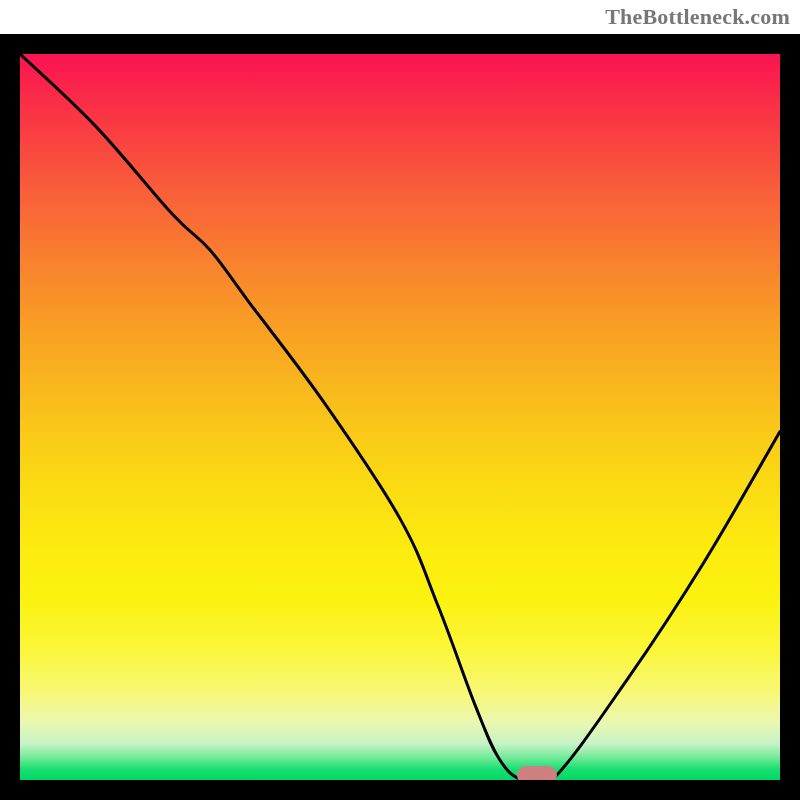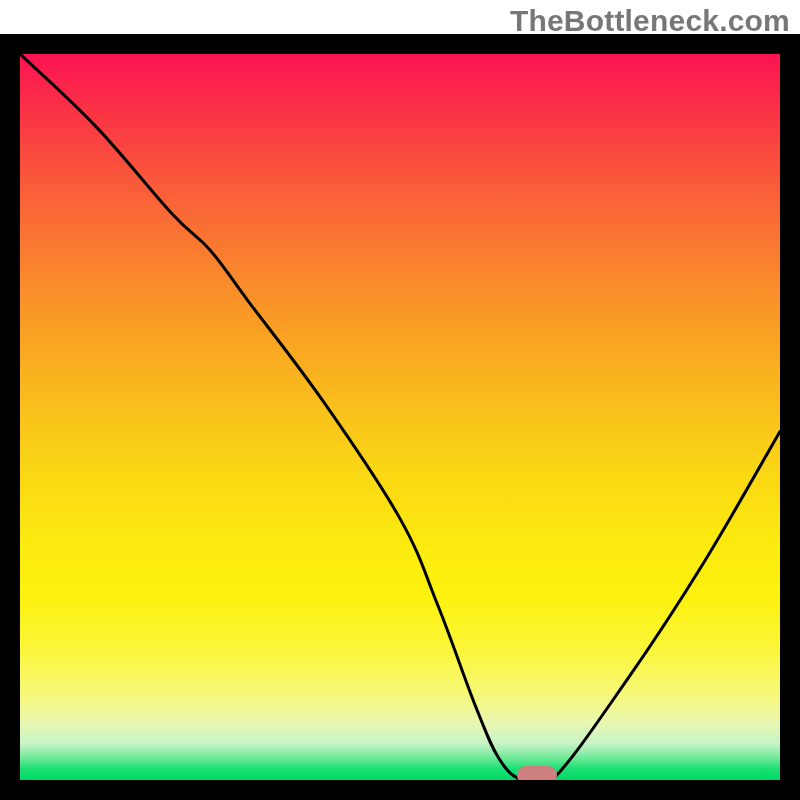--- a/index.html
+++ b/index.html
@@ -13,25 +13,26 @@
   }
   .stage {
     position: relative;
     width: 800px;
     height: 800px;
   }
   .watermark {
     position: absolute;
     top: 4px;
     right: 10px;
-    font-size: 30px;
+    font-size: 22px;
     font-weight: 600;
     color: #777;
     letter-spacing: 0.2px;
     user-select: none;
+    font-family: Liberation Serif, serif;
   }
   .outer-frame {
     position: absolute;
     left: 0;
     top: 34px;
     width: 800px;
     height: 766px;
     box-sizing: border-box;
     border: 20px solid #000;
   }

